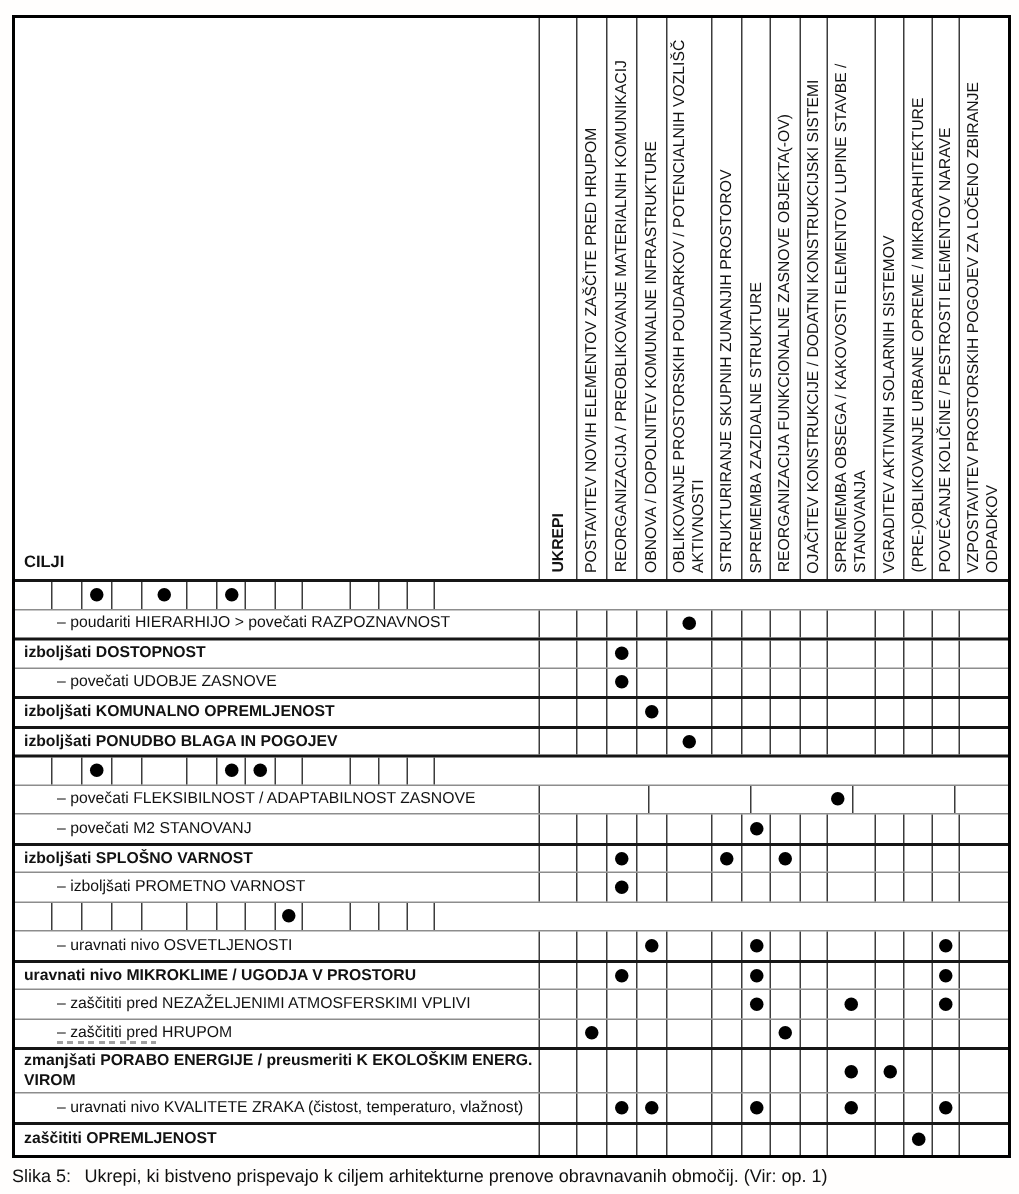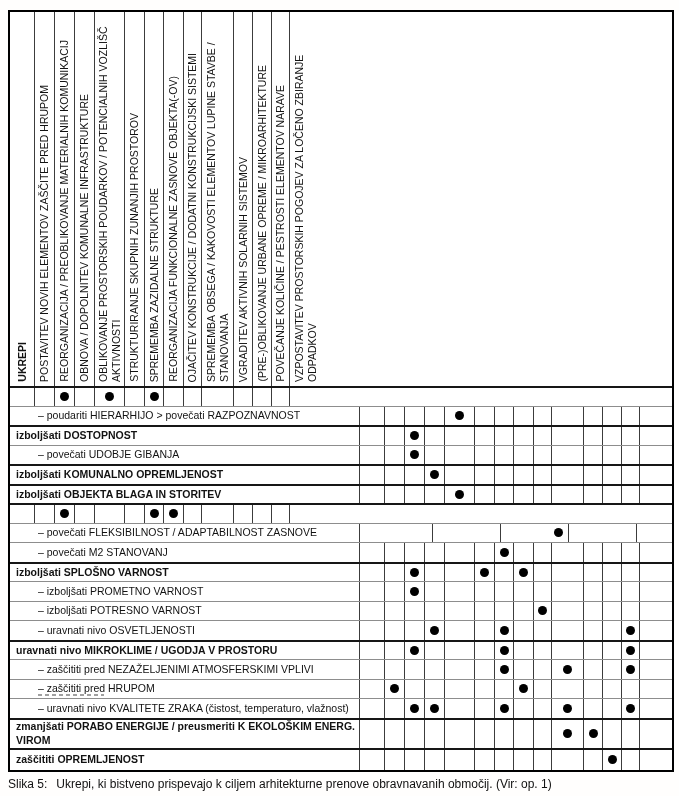--- a/index.html
+++ b/index.html
@@ -56,20 +56,23 @@
   .caption { position:absolute; left:8px; top:777px; font-size:12px; color:#111; white-space:nowrap; }
   .caption .cap-label { margin-right:9px; }
 </style>
 </head>
 <body>
 
 <div class="page">
 
   <div id="matrix">
     <div class="row header-row" id="header-row">
+      <div class="cell goals-cell">
+        <span>CILJI</span>
+      </div>
       <div class="cell measures-cell">
         <span class="vtext">UKREPI</span>
       </div>
 
     <div class="cell head-cell" style="width: 20px;">
           <span class="vtext">POSTAVITEV NOVIH ELEMENTOV ZAŠČITE PRED HRUPOM</span>
         </div>
         <div class="cell head-cell" style="width: 20px;">
           <span class="vtext">REORGANIZACIJA / PREOBLIKOVANJE MATERIALNIH KOMUNIKACIJ</span>
         </div>
@@ -167,21 +170,21 @@
         <div class="cell dot-cell" style="width: 20px;"></div>
         <div class="cell dot-cell" style="width: 18px;"></div>
         <div class="cell dot-cell" style="width: 32px;"></div>
         <div class="cell dot-cell" style="width: 19px;"></div>
         <div class="cell dot-cell" style="width: 19px;"></div>
         <div class="cell dot-cell" style="width: 18px;"></div>
         <div class="cell dot-cell" style="width: 32px;"></div>
       </div>
       <div class="row body-row sub" style="height: 19.5px;">
         <div class="cell label-cell">
-          <span>– povečati UDOBJE GIBANJA</span>
+          <span>– povečati UDOBJE ZASNOVE</span>
         </div>
         <div class="cell spacer-cell"></div>
         <div class="cell dot-cell" style="width: 20px;"></div>
         <div class="cell dot-cell" style="width: 20px;">
           <span class="dot"></span>
         </div>
         <div class="cell dot-cell" style="width: 20px;"></div>
         <div class="cell dot-cell" style="width: 30px;"></div>
         <div class="cell dot-cell" style="width: 20px;"></div>
         <div class="cell dot-cell" style="width: 19px;"></div>
@@ -209,21 +212,21 @@
         <div class="cell dot-cell" style="width: 20px;"></div>
         <div class="cell dot-cell" style="width: 18px;"></div>
         <div class="cell dot-cell" style="width: 32px;"></div>
         <div class="cell dot-cell" style="width: 19px;"></div>
         <div class="cell dot-cell" style="width: 19px;"></div>
         <div class="cell dot-cell" style="width: 18px;"></div>
         <div class="cell dot-cell" style="width: 32px;"></div>
       </div>
       <div class="row body-row group" style="height: 19.5px;">
         <div class="cell label-cell">
-          <span>izboljšati OBJEKTA BLAGA IN STORITEV</span>
+          <span>izboljšati PONUDBO BLAGA IN POGOJEV</span>
         </div>
         <div class="cell spacer-cell"></div>
         <div class="cell dot-cell" style="width: 20px;"></div>
         <div class="cell dot-cell" style="width: 20px;"></div>
         <div class="cell dot-cell" style="width: 20px;"></div>
         <div class="cell dot-cell" style="width: 30px;">
           <span class="dot"></span>
         </div>
         <div class="cell dot-cell" style="width: 20px;"></div>
         <div class="cell dot-cell" style="width: 19px;"></div>
@@ -341,23 +344,20 @@
         <div class="cell dot-cell" style="width: 19px;"></div>
         <div class="cell dot-cell" style="width: 20px;"></div>
         <div class="cell dot-cell" style="width: 18px;"></div>
         <div class="cell dot-cell" style="width: 32px;"></div>
         <div class="cell dot-cell" style="width: 19px;"></div>
         <div class="cell dot-cell" style="width: 19px;"></div>
         <div class="cell dot-cell" style="width: 18px;"></div>
         <div class="cell dot-cell" style="width: 32px;"></div>
       </div>
       <div class="row body-row sub" style="height: 19.5px;">
-        <div class="cell label-cell">
-          <span>– izboljšati POTRESNO VARNOST</span>
-        </div>
         <div class="cell spacer-cell"></div>
         <div class="cell dot-cell" style="width: 20px;"></div>
         <div class="cell dot-cell" style="width: 20px;"></div>
         <div class="cell dot-cell" style="width: 20px;"></div>
         <div class="cell dot-cell" style="width: 30px;"></div>
         <div class="cell dot-cell" style="width: 20px;"></div>
         <div class="cell dot-cell" style="width: 19px;"></div>
         <div class="cell dot-cell" style="width: 20px;"></div>
         <div class="cell dot-cell" style="width: 18px;">
           <span class="dot"></span>
@@ -460,20 +460,43 @@
         <div class="cell dot-cell" style="width: 20px;">
           <span class="dot"></span>
         </div>
         <div class="cell dot-cell" style="width: 18px;"></div>
         <div class="cell dot-cell" style="width: 32px;"></div>
         <div class="cell dot-cell" style="width: 19px;"></div>
         <div class="cell dot-cell" style="width: 19px;"></div>
         <div class="cell dot-cell" style="width: 18px;"></div>
         <div class="cell dot-cell" style="width: 32px;"></div>
       </div>
+      <div class="row body-row group" style="height: 30px;">
+        <div class="cell label-cell">
+          <span>zmanjšati PORABO ENERGIJE / preusmeriti K EKOLOŠKIM ENERG. VIROM</span>
+        </div>
+        <div class="cell spacer-cell"></div>
+        <div class="cell dot-cell" style="width: 20px;"></div>
+        <div class="cell dot-cell" style="width: 20px;"></div>
+        <div class="cell dot-cell" style="width: 20px;"></div>
+        <div class="cell dot-cell" style="width: 30px;"></div>
+        <div class="cell dot-cell" style="width: 20px;"></div>
+        <div class="cell dot-cell" style="width: 19px;"></div>
+        <div class="cell dot-cell" style="width: 20px;"></div>
+        <div class="cell dot-cell" style="width: 18px;"></div>
+        <div class="cell dot-cell" style="width: 32px;">
+          <span class="dot"></span>
+        </div>
+        <div class="cell dot-cell" style="width: 19px;">
+          <span class="dot"></span>
+        </div>
+        <div class="cell dot-cell" style="width: 19px;"></div>
+        <div class="cell dot-cell" style="width: 18px;"></div>
+        <div class="cell dot-cell" style="width: 32px;"></div>
+      </div>
       <div class="row body-row sub" style="height: 19.5px;">
         <div class="cell label-cell">
           <span>– uravnati nivo KVALITETE ZRAKA (čistost, temperaturo, vlažnost)</span>
         </div>
         <div class="cell spacer-cell"></div>
         <div class="cell dot-cell" style="width: 20px;"></div>
         <div class="cell dot-cell" style="width: 20px;">
           <span class="dot"></span>
         </div>
         <div class="cell dot-cell" style="width: 20px;">
@@ -487,43 +510,20 @@
         <div class="cell dot-cell" style="width: 20px;"></div>
         <div class="cell dot-cell" style="width: 18px;"></div>
         <div class="cell dot-cell" style="width: 32px;">
           <span class="dot"></span>
         </div>
         <div class="cell dot-cell" style="width: 19px;"></div>
         <div class="cell dot-cell" style="width: 19px;"></div>
         <div class="cell dot-cell" style="width: 18px;">
           <span class="dot"></span>
         </div>
-        <div class="cell dot-cell" style="width: 32px;"></div>
-      </div>
-      <div class="row body-row group" style="height: 30px;">
-        <div class="cell label-cell">
-          <span>zmanjšati PORABO ENERGIJE / preusmeriti K EKOLOŠKIM ENERG. VIROM</span>
-        </div>
-        <div class="cell spacer-cell"></div>
-        <div class="cell dot-cell" style="width: 20px;"></div>
-        <div class="cell dot-cell" style="width: 20px;"></div>
-        <div class="cell dot-cell" style="width: 20px;"></div>
-        <div class="cell dot-cell" style="width: 30px;"></div>
-        <div class="cell dot-cell" style="width: 20px;"></div>
-        <div class="cell dot-cell" style="width: 19px;"></div>
-        <div class="cell dot-cell" style="width: 20px;"></div>
-        <div class="cell dot-cell" style="width: 18px;"></div>
-        <div class="cell dot-cell" style="width: 32px;">
-          <span class="dot"></span>
-        </div>
-        <div class="cell dot-cell" style="width: 19px;">
-          <span class="dot"></span>
-        </div>
-        <div class="cell dot-cell" style="width: 19px;"></div>
-        <div class="cell dot-cell" style="width: 18px;"></div>
         <div class="cell dot-cell" style="width: 32px;"></div>
       </div>
       <div class="row body-row group" style="height: 22px;">
         <div class="cell label-cell">
           <span>zaščititi OPREMLJENOST</span>
         </div>
         <div class="cell spacer-cell"></div>
         <div class="cell dot-cell" style="width: 20px;"></div>
         <div class="cell dot-cell" style="width: 20px;"></div>
         <div class="cell dot-cell" style="width: 20px;"></div>

